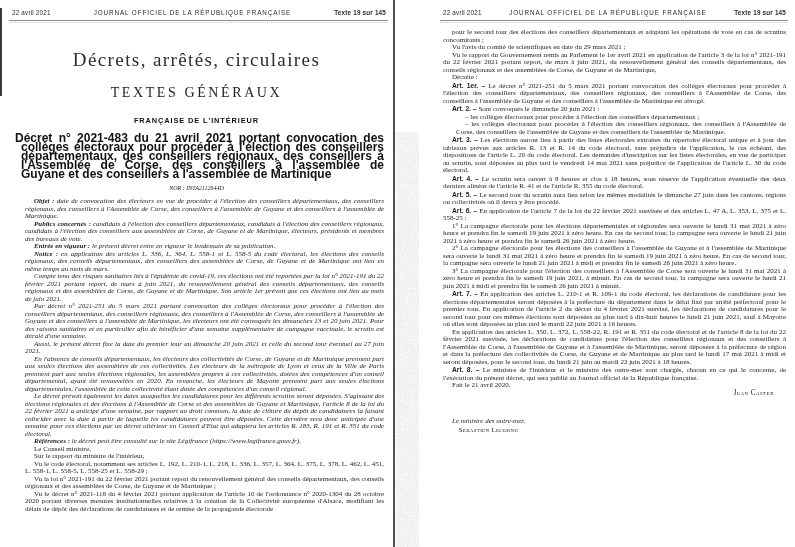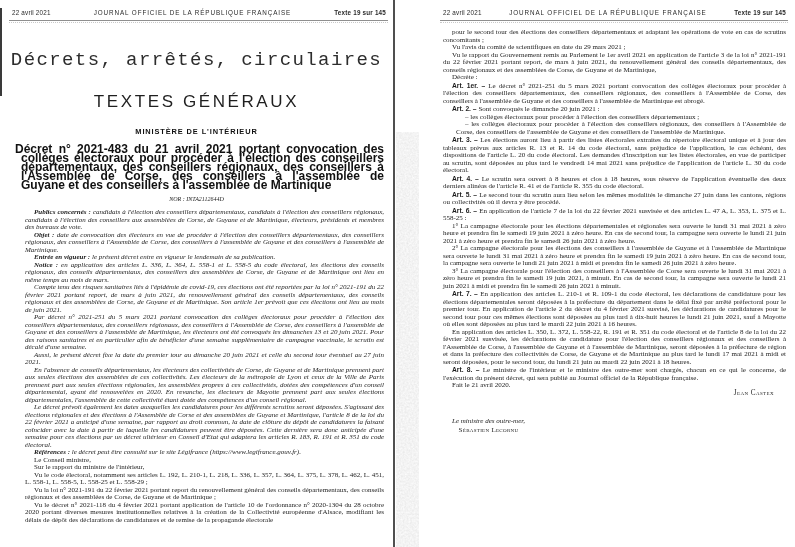--- a/index.html
+++ b/index.html
@@ -14,24 +14,24 @@
           font-family:"Liberation Sans",sans-serif;font-size:6.3px;color:#2a2a2a;letter-spacing:.2px;}
   .page-left .pghead{margin:9px 7px 0 12px;}
   .page-right .pghead{margin:9px 9px 0 47px;}
   .pghead .mid{letter-spacing:.9px;}
   .pghead .side{font-weight:bold;}
   .headrule{border-top:1px solid #8f8f8f;height:1px;border-bottom:1px dotted #c9c9c9;}
   .page-left .headrule{margin:4px 5px 0 9px;}
   .page-right .headrule{margin:4px 7px 0 44px;}
 
   
-  .main-title{font-family:Liberation Mono, monospace;font-size:19px;font-weight:400;
+  .main-title{font-family:Liberation Serif, serif;font-size:19px;font-weight:400;
               letter-spacing:1.4px;color:#2d2d2d;text-align:center;margin-top:26px;}
-  .sub-title{font-family:Liberation Sans, sans-serif;font-size:17px;letter-spacing:2.6px;
-             color:#1f1f1f;text-align:center;margin-top:21px;}
+  .sub-title{font-family:Liberation Serif, serif;font-size:14px;letter-spacing:2.6px;
+             color:#1f1f1f;text-align:center;margin-top:14px;}
   .ministry{font-family:"Liberation Sans",sans-serif;font-size:7.4px;font-weight:bold;
             letter-spacing:.9px;text-align:center;margin-top:15px;color:#111;}
   .decree-title{font-family:"Liberation Sans",sans-serif;font-weight:bold;font-size:12px;
                 line-height:9px;margin:9px 9px 0 15px;padding-left:6px;text-indent:-6px;
                 text-align:justify;color:#111;}
   .nor{font-size:6px;font-style:italic;text-align:center;margin-top:6px;color:#222;}
 
   
   .body{font-size:7px;line-height:7.5px;text-align:justify;}
   .page-left .body{margin:7px 9px 0 25px;}
@@ -69,27 +69,27 @@
   <div class="page page-left">
     <div class="pghead">
       <span>22 avril 2021</span>
       <span class="mid">JOURNAL  OFFICIEL  DE  LA  RÉPUBLIQUE  FRANÇAISE</span>
       <span class="side">Texte 19 sur 145</span>
     </div>
     <div class="headrule"></div>
 
     <div class="main-title">Décrets, arrêtés, circulaires</div>
     <div class="sub-title">TEXTES  GÉNÉRAUX</div>
-    <div class="ministry">MINISTÈRE  DE  L'INTÉRIEUR</div>
+    <div class="ministry">FRANÇAISE  DE  L'INTÉRIEUR</div>
     <div class="decree-title">Décret n° 2021-483 du 21 avril 2021 portant convocation des collèges électoraux pour procéder à l'élection des conseillers départementaux, des conseillers régionaux, des conseillers à l'Assemblée de Corse, des conseillers à l'assemblée de Guyane et des conseillers à l'assemblée de Martinique</div>
     <div class="nor">NOR : INTA2112644D</div>
 
     <div class="body">
+        <p class="para it"><span class="lead bi">Objet : </span>date de convocation des électeurs en vue de procéder à l'élection des conseillers départementaux, des conseillers régionaux, des conseillers à l'Assemblée de Corse, des conseillers à l'assemblée de Guyane et des conseillers à l'assemblée de Martinique.</p>
         <p class="para it"><span class="lead bi">Publics concernés : </span>candidats à l'élection des conseillers départementaux, candidats à l'élection des conseillers régionaux, candidats à l'élection des conseillers aux assemblées de Corse, de Guyane et de Martinique, électeurs, présidents et membres des bureaux de vote.</p>
-        <p class="para it"><span class="lead bi">Objet : </span>date de convocation des électeurs en vue de procéder à l'élection des conseillers départementaux, des conseillers régionaux, des conseillers à l'Assemblée de Corse, des conseillers à l'assemblée de Guyane et des conseillers à l'assemblée de Martinique.</p>
         <p class="para it"><span class="lead bi">Entrée en vigueur : </span>le présent décret entre en vigueur le lendemain de sa publication.</p>
         <p class="para it"><span class="lead bi">Notice : </span>en application des articles L. 336, L. 364, L. 558-1 et L. 558-5 du code électoral, les élections des conseils régionaux, des conseils départementaux, des conseillers des assemblées de Corse, de Guyane et de Martinique ont lieu en même temps au mois de mars.</p>
         <p class="para it">Compte tenu des risques sanitaires liés à l'épidémie de covid-19, ces élections ont été reportées par la loi n° 2021-191 du 22 février 2021 portant report, de mars à juin 2021, du renouvellement général des conseils départementaux, des conseils régionaux et des assemblées de Corse, de Guyane et de Martinique. Son article 1er prévoit que ces élections ont lieu au mois de juin 2021.</p>
         <p class="para it">Par décret n° 2021-251 du 5 mars 2021 portant convocation des collèges électoraux pour procéder à l'élection des conseillers départementaux, des conseillers régionaux, des conseillers à l'Assemblée de Corse, des conseillers à l'assemblée de Guyane et des conseillers à l'assemblée de Martinique, les électeurs ont été convoqués les dimanches 13 et 20 juin 2021. Pour des raisons sanitaires et en particulier afin de bénéficier d'une semaine supplémentaire de campagne vaccinale, le scrutin est décalé d'une semaine.</p>
         <p class="para it">Aussi, le présent décret fixe la date du premier tour au dimanche 20 juin 2021 et celle du second tour éventuel au 27 juin 2021.</p>
         <p class="para it">En l'absence de conseils départementaux, les électeurs des collectivités de Corse, de Guyane et de Martinique prennent part aux seules élections des assemblées de ces collectivités. Les électeurs de la métropole de Lyon et ceux de la Ville de Paris prennent part aux seules élections régionales, les assemblées propres à ces collectivités, dotées des compétences d'un conseil départemental, ayant été renouvelées en 2020. En revanche, les électeurs de Mayotte prennent part aux seules élections départementales, l'assemblée de cette collectivité étant dotée des compétences d'un conseil régional.</p>
         <p class="para it">Le décret prévoit également les dates auxquelles les candidatures pour les différents scrutins seront déposées. S'agissant des élections régionales et des élections à l'Assemblée de Corse et des assemblées de Guyane et Martinique, l'article 8 de la loi du 22 février 2021 a anticipé d'une semaine, par rapport au droit commun, la date de clôture du dépôt de candidatures la faisant coïncider avec la date à partir de laquelle les candidatures peuvent être déposées. Cette dernière sera donc anticipée d'une semaine pour ces élections par un décret ultérieur en Conseil d'Etat qui adaptera les articles R. 183, R. 191 et R. 351 du code électoral.</p>
         <p class="para it"><span class="lead bi">Références : </span>le décret peut être consulté sur le site Légifrance (https://www.legifrance.gouv.fr).</p>
         <p class="para gap">Le Conseil ministre,</p>
         <p class="para gap">Sur le rapport du ministre de l'intérieur,</p>

